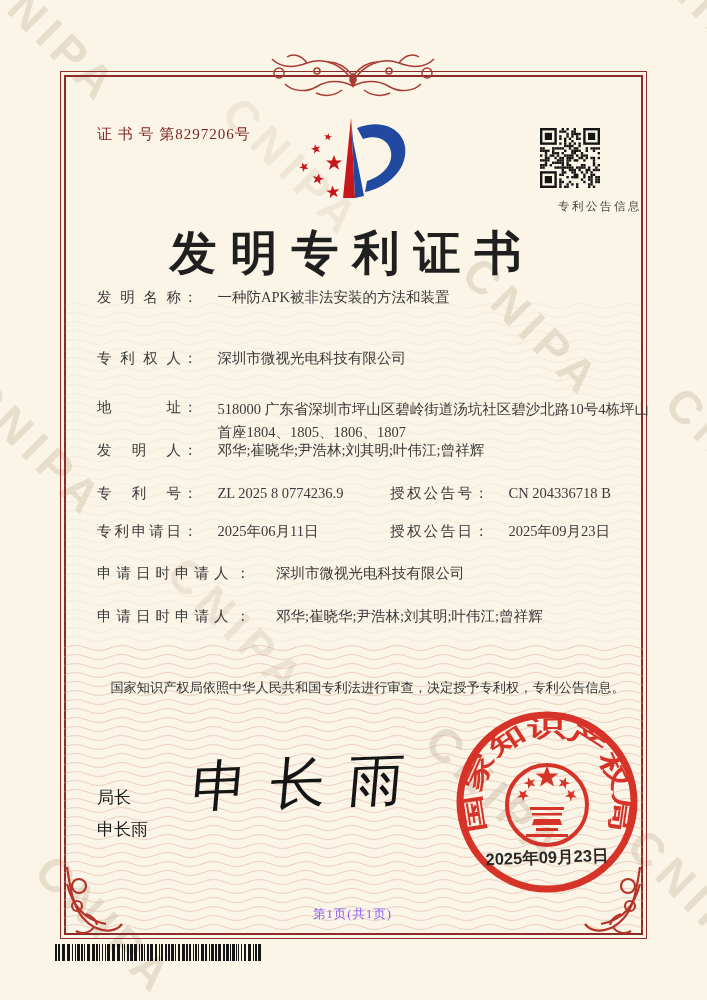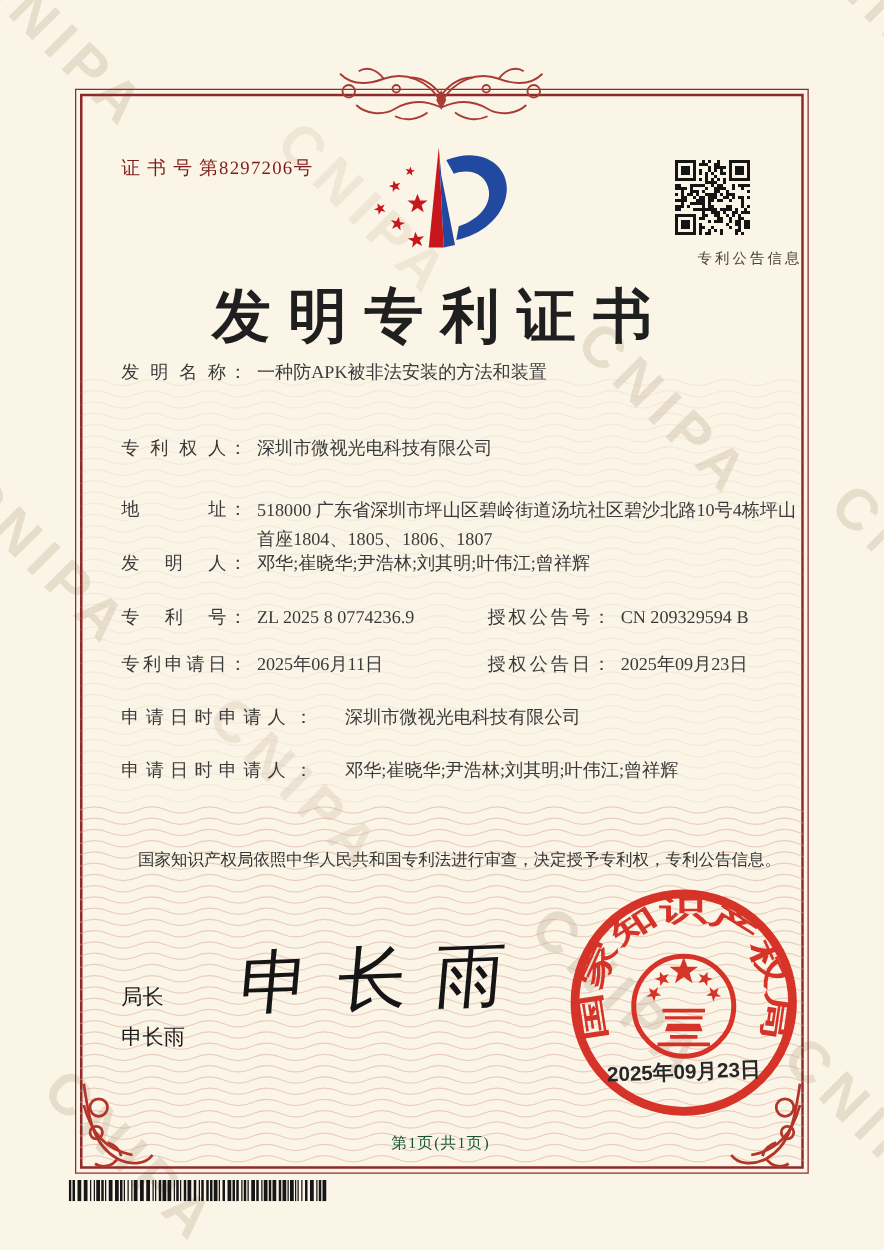--- a/index.html
+++ b/index.html
@@ -49,21 +49,21 @@
   }
   .doc-title{
     position:absolute;left:60px;top:222px;width:585px;z-index:4;
     text-align:center;font-size:47px;font-weight:700;color:#1f1f1f;
     letter-spacing:14px;box-sizing:border-box;
   }
 
   
   .f-row{position:absolute;left:97px;z-index:4;font-size:14.5px;color:#3a3a3a;white-space:nowrap;}
   .f-row .colon{margin-left:2px;}
-  .f-row .value{margin-left:8px;}
+  .f-row .value{margin-left:20px;}
   .j-label{display:inline-flex;justify-content:space-between;width:84px;vertical-align:top;}
   #row-name{top:288px;}
   #row-patentee{top:349px;}
   #row-address{top:398px;}
   #row-address .value{
     display:inline-block;white-space:normal;width:432px;
     vertical-align:top;line-height:23px;
   }
   #row-inventors{top:441px;}
   #row-patentno{top:484px;}
@@ -92,21 +92,21 @@
     font-size:56px;color:#151515;letter-spacing:22px;
     transform:rotate(-2deg) skewX(-7deg);
   }
 
   
   .seal{left:452px;top:707px;z-index:5;opacity:0.95;}
 
   
   .page-footer{
     position:absolute;left:60px;top:906px;width:585px;z-index:4;
-    text-align:center;font-size:12.5px;color:#14532d;letter-spacing:1px;
+    text-align:center;font-size:12.5px;color:#8b5cf6;letter-spacing:1px;
   }
   .barcode{left:55px;top:944px;z-index:4;}
 
   .waves{left:64px;top:300px;z-index:2;pointer-events:none;}
 </style>
 </head>
 <body>
 
 <span class="wm">CNIPA</span>
 <span class="wm">CNIPA</span>
@@ -502,21 +502,21 @@
       <span>号</span>
     </span><span class="colon">：</span><span class="value">ZL 2025 8 0774236.9</span>
 </div>
 <div class="f-row" id="row-grantno">
   <span class="j-label">
       <span>授</span>
       <span>权</span>
       <span>公</span>
       <span>告</span>
       <span>号</span>
-    </span><span class="colon">：</span><span class="value">CN 209329594 B</span>
+    </span><span class="colon">：</span><span class="value">CN 204336718 B</span>
 </div>
 <div class="f-row" id="row-filingdate">
   <span class="j-label">
       <span>专</span>
       <span>利</span>
       <span>申</span>
       <span>请</span>
       <span>日</span>
     </span><span class="colon">：</span><span class="value">2025年06月11日</span>
 </div>

